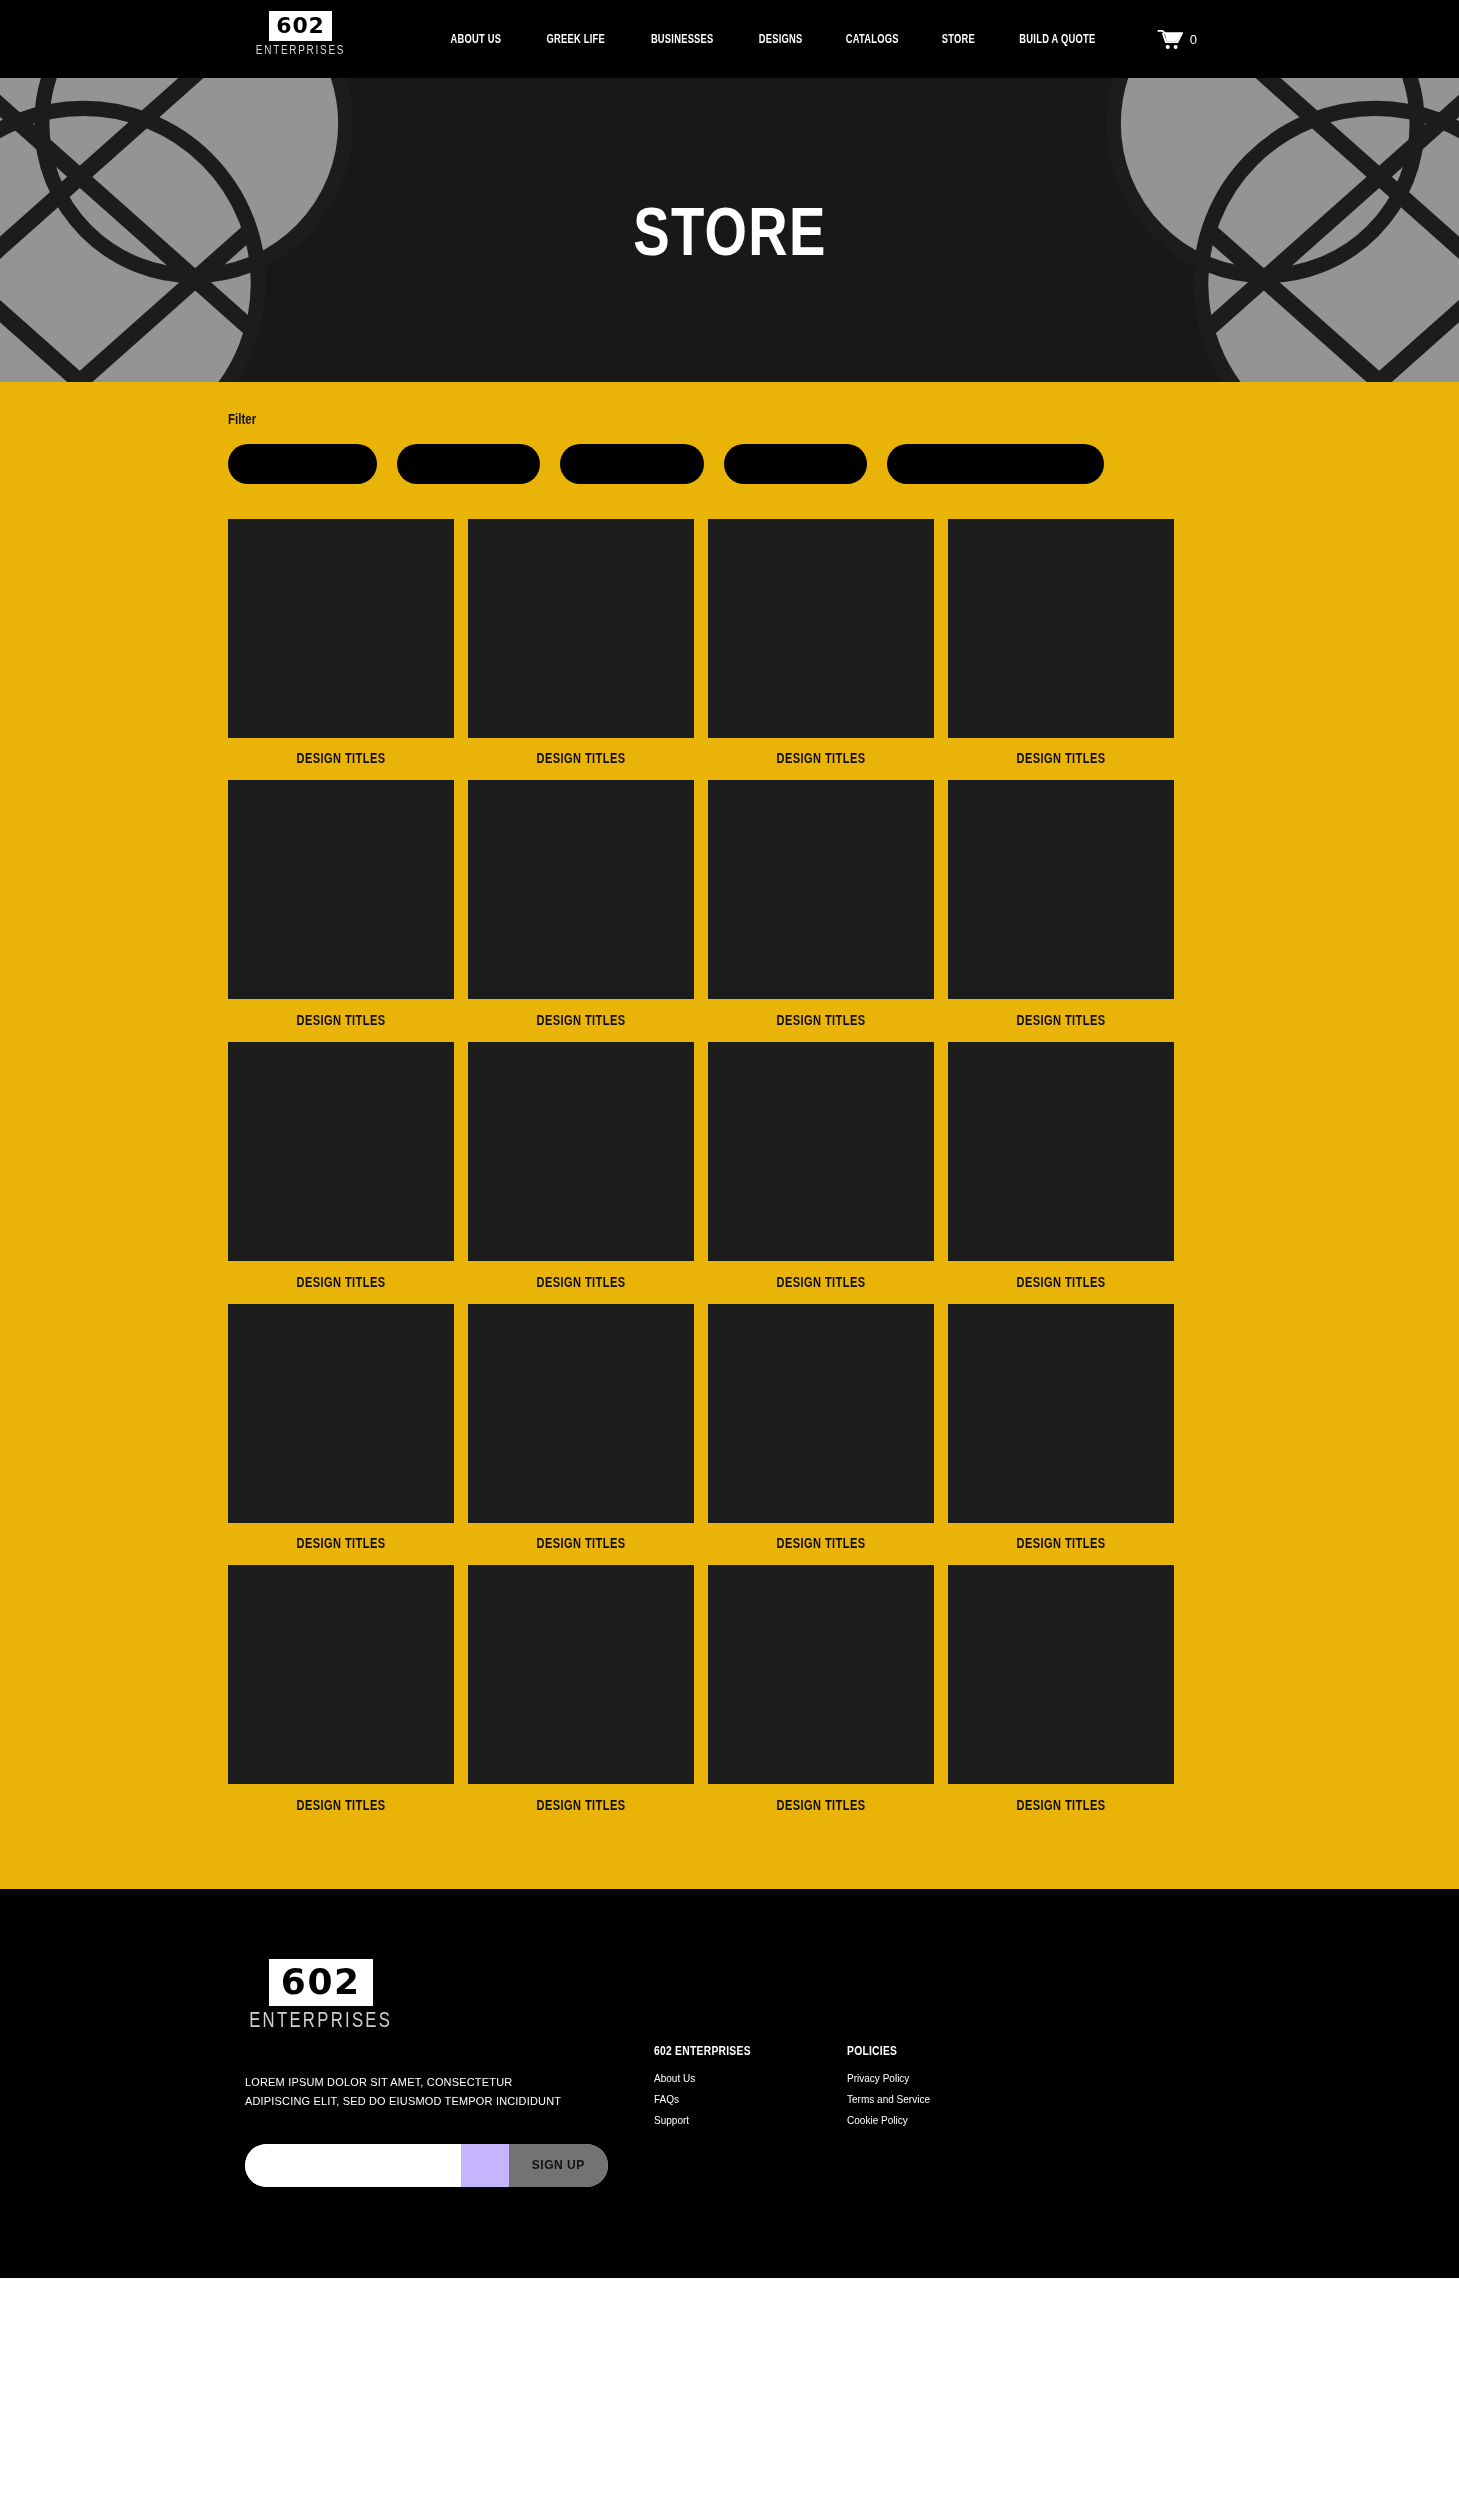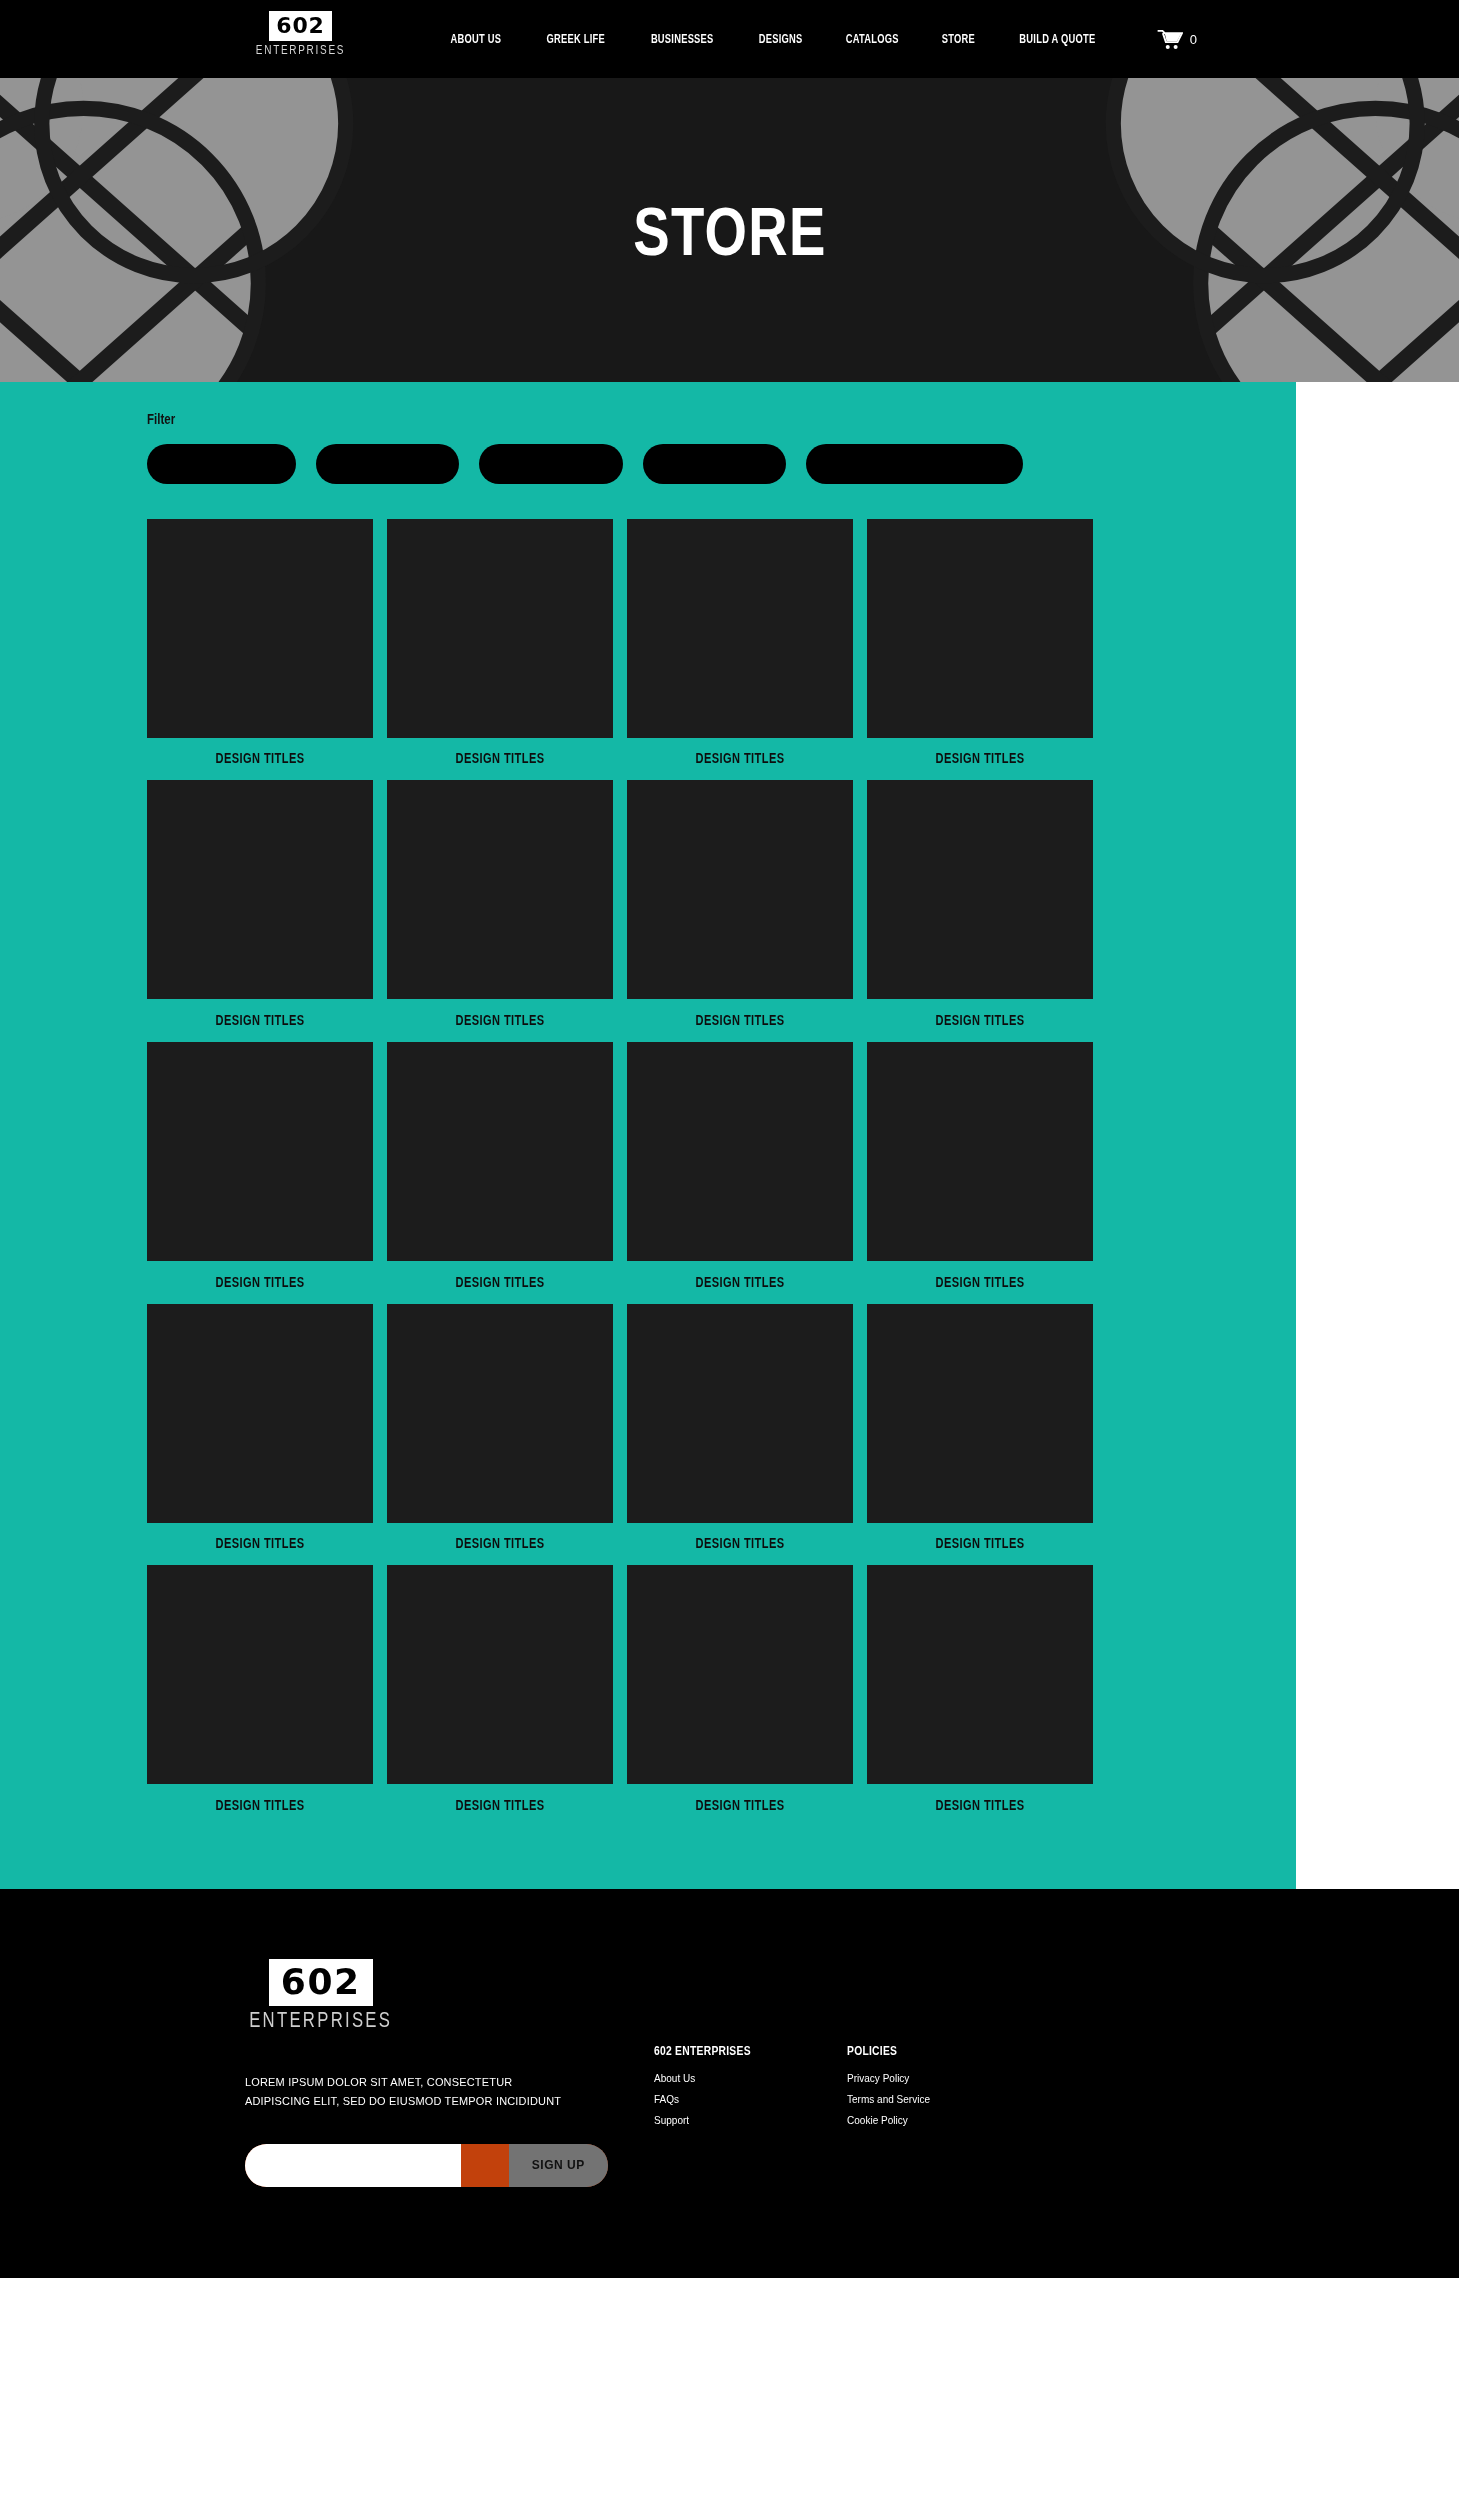--- a/index.html
+++ b/index.html
@@ -80,22 +80,22 @@
     color:#ffffff;
     font-family:"Liberation Sans", sans-serif;
     font-weight:bold;
     font-size:62px;
     letter-spacing:1.5px;
     transform:scaleX(0.88) scaleY(1.12);
   }
 
   
   .main{
-    width:1296px;
-    background:#14b8a6;
+    width:1459px;
+    background:#eab308;
     padding:0 0 76px 0;
   }
   .container{ width:1003px; margin:0 auto; }
 
   .filter-label{
     font-family:"Liberation Sans", sans-serif;
     font-weight:bold;
     font-size:14.4px;
     color:#111111;
     padding-top:29px;
@@ -182,21 +182,21 @@
     max-width:350px;
     transform:scaleX(0.93);
     transform-origin:left top;
   }
   .signup-form{
     margin-top:33px;
     display:flex; align-items:stretch;
     width:363px; height:43px;
     border-radius:23px;
     overflow:hidden;
-    background:#c2410c;
+    background:#c4b5fd;
     gap:48px;
   }
   .signup-input{
     flex:1;
     border:none; outline:none;
     background:#ffffff;
     padding:0 20px;
     font-family:"Liberation Sans", sans-serif;
     font-size:12px;
     color:#111111;

